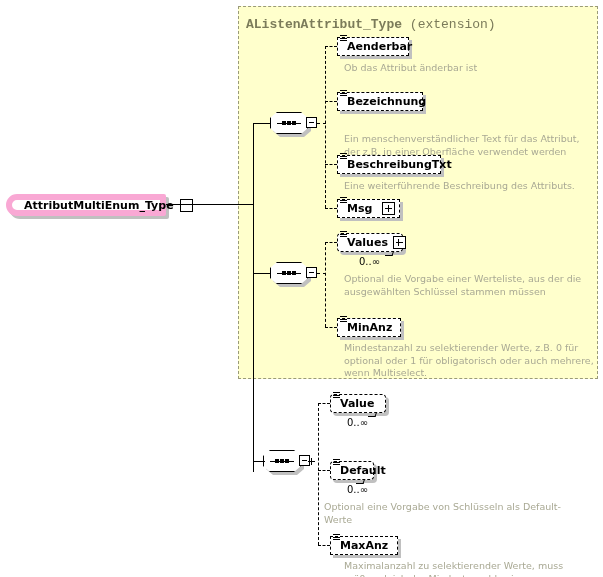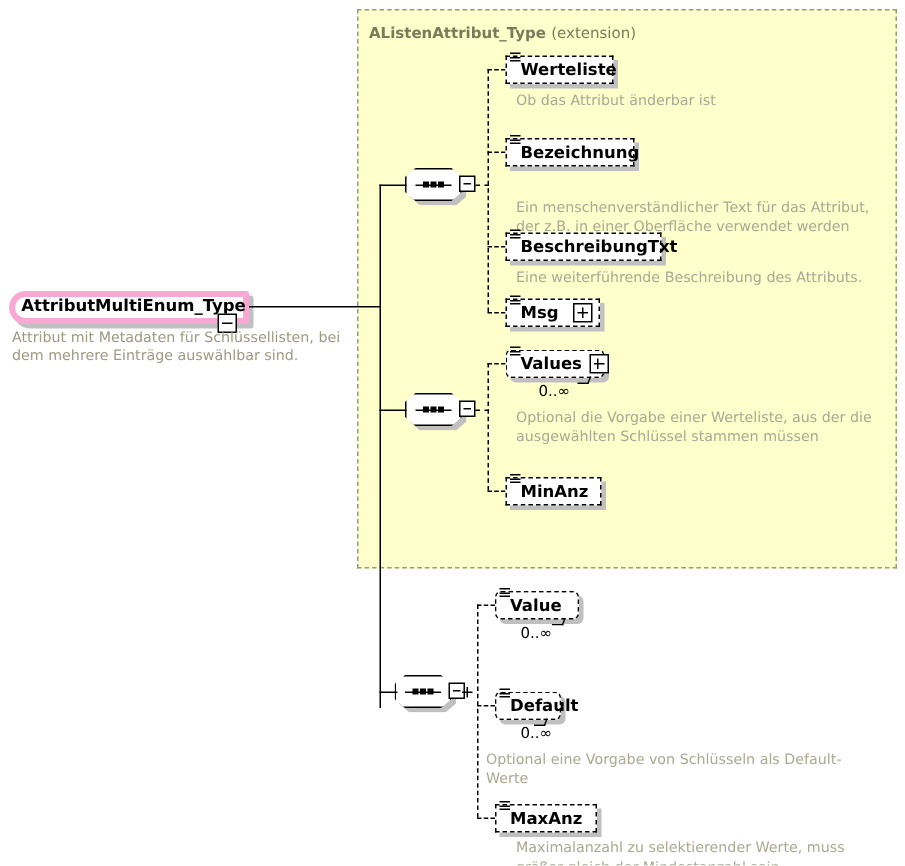--- a/index.html
+++ b/index.html
@@ -12,38 +12,39 @@
 
   
   .ext-box{
     position:absolute;
     background:#ffffcc;
     border:1px dashed #9a9a78;
     box-sizing:border-box;
   }
   .ext-title{
     position:absolute;
-    font-size:10px;
+    font-size:13px;
     font-weight:bold;
     color:#7b7b5a;
     white-space:nowrap;
     letter-spacing:0px;
+    font-family:Liberation Mono, monospace;
   }
   .ext-title .ext-sub{font-weight:normal;}
 
   
   .root-node{
     position:absolute;
     box-sizing:border-box;
     height:22px;
-    border:4px solid #f9a8d4;
+    border:6px solid #f9a8d4;
     border-radius:11px 2px 2px 11px;
     background:#ffffff;
     box-shadow:3px 3px 0 0 #c0c0c0;
-    display:flex;align-items:center;flex-direction:column;
+    display:flex;align-items:center;
   }
   .root-label{
     font-size:11px;font-weight:bold;color:#000;
     padding:0 6px 0 12px;white-space:nowrap;line-height:1;
   }
   .root-desc{
     position:absolute;font-size:9.5px;color:#9b9b84;
     line-height:12px;width:225px;
   }
 
@@ -158,21 +159,20 @@
   <div class="ext-box" style="left:238px;top:6px;width:360px;height:373px;"></div>
   <div class="ext-title" style="left:246px;top:17px;">
     <span>AListenAttribut_Type</span>
     <span class="ext-sub">(extension)</span>
   </div>
 
   <div class="root-node" style="left:6px;top:194px;width:160px;">
     <span class="root-label">AttributMultiEnum_Type</span>
     <span class="plus-box minus" style="margin-left:auto;"></span>
   </div>
-  <div class="root-desc" style="left:8px;top:220px;">Attribut mit Metadaten für Schlüssellisten, bei dem mehrere Einträge auswählbar sind.</div>
 
   <div class="ln-solid" style="left:166px;top:204px;width:88px;height:1px;"></div>
 
   <div class="ln-solid" style="left:253px;top:123px;width:1px;height:349px;"></div>
 
   <div class="seq" style="left:270px;top:112px;">
     <div class="shadow"></div>
     <div class="body"></div>
     <div class="dots">
       <div class="bar"></div>
@@ -188,21 +188,21 @@
   <div class="ln-dash-v" style="left:325px;top:46px;height:162px;"></div>
   <div class="ln-dash-h" style="left:317px;top:123px;width:9px;"></div>
 
   <div class="ln-dash-h" style="left:325px;top:46px;width:12px;"></div>
   <div class="el" style="left:337px;top:37px;width:72px;">
     <span class="el-glyph">
         <i></i>
         <i></i>
         <i></i>
       </span>
-    <span class="el-label">Werteliste</span>
+    <span class="el-label">Aenderbar</span>
   </div>
   <div class="desc" style="left:344px;top:62px;width:250px;">Ob das Attribut änderbar ist</div>
 
   <div class="ln-dash-h" style="left:325px;top:101px;width:12px;"></div>
   <div class="el" style="left:337px;top:92px;width:86px;">
     <span class="el-glyph">
         <i></i>
         <i></i>
         <i></i>
       </span>
@@ -264,20 +264,21 @@
 
   <div class="ln-dash-h" style="left:325px;top:327px;width:12px;"></div>
   <div class="el" style="left:337px;top:318px;width:64px;">
     <span class="el-glyph">
         <i></i>
         <i></i>
         <i></i>
       </span>
     <span class="el-label">MinAnz</span>
   </div>
+  <div class="desc" style="left:344px;top:342px;width:252px;">Mindestanzahl zu selektierender Werte, z.B. 0 für optional oder 1 für obligatorisch oder auch mehrere, wenn Multiselect.</div>
 
   <div class="seq" style="left:263px;top:450px;">
     <div class="shadow"></div>
     <div class="body"></div>
     <div class="dots">
       <div class="bar"></div>
         <div class="d d1"></div>
         <div class="d d2"></div>
         <div class="d d3"></div>
     </div>

